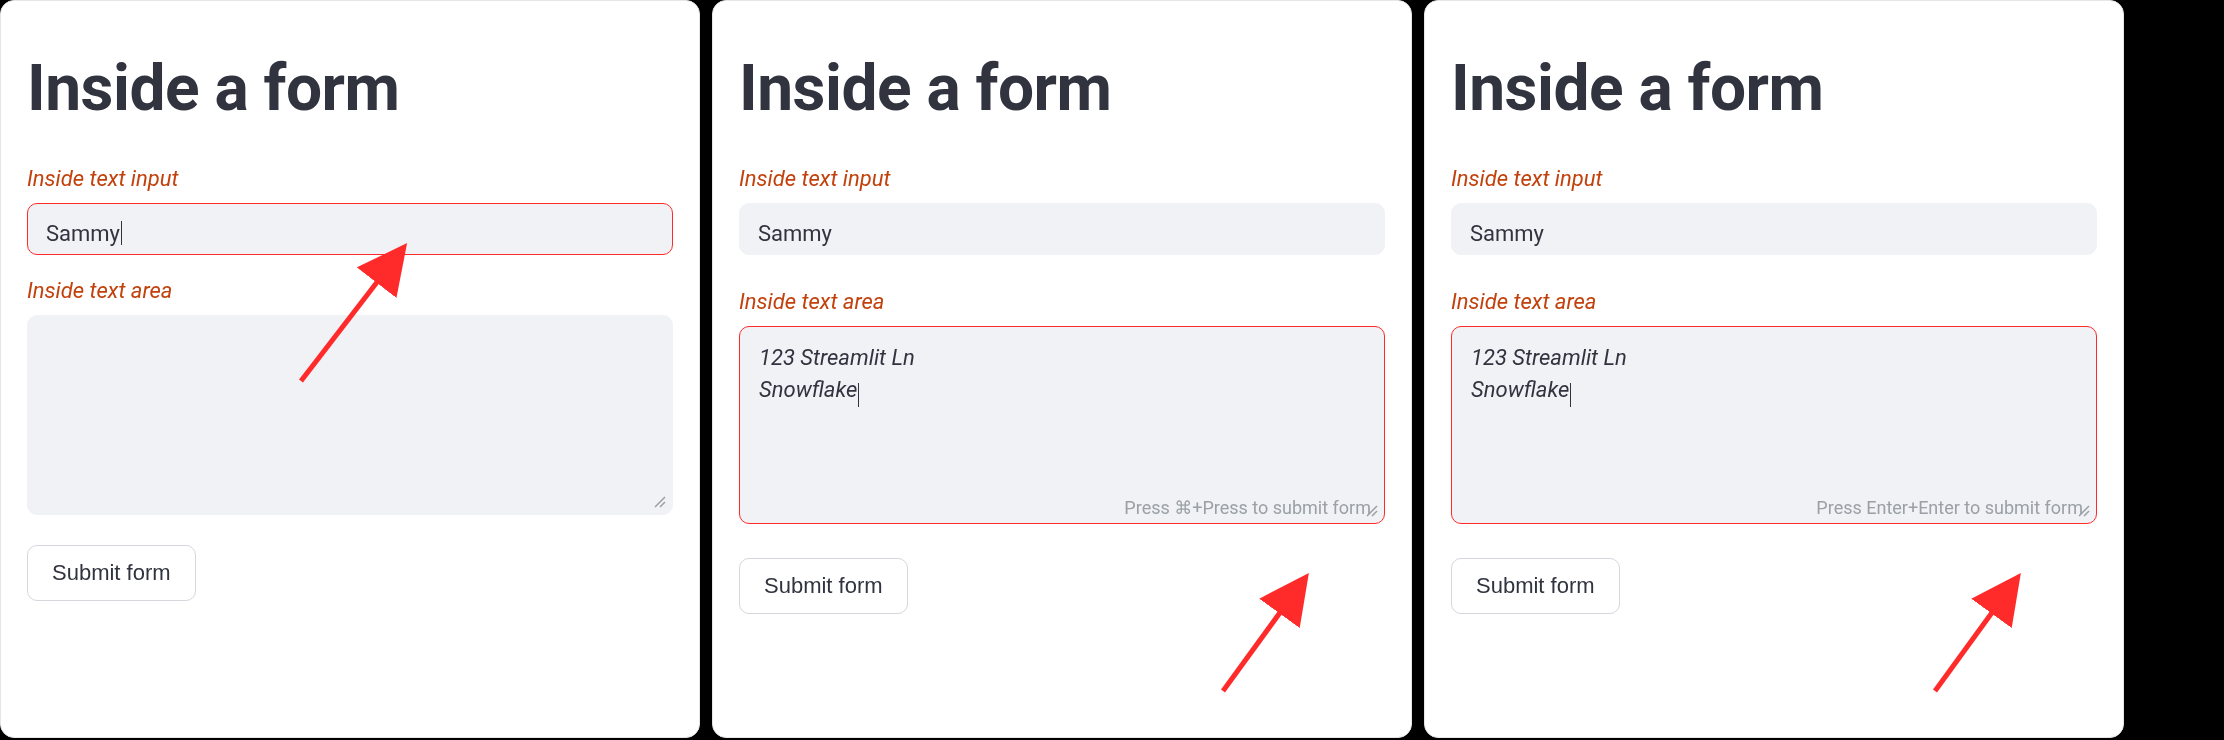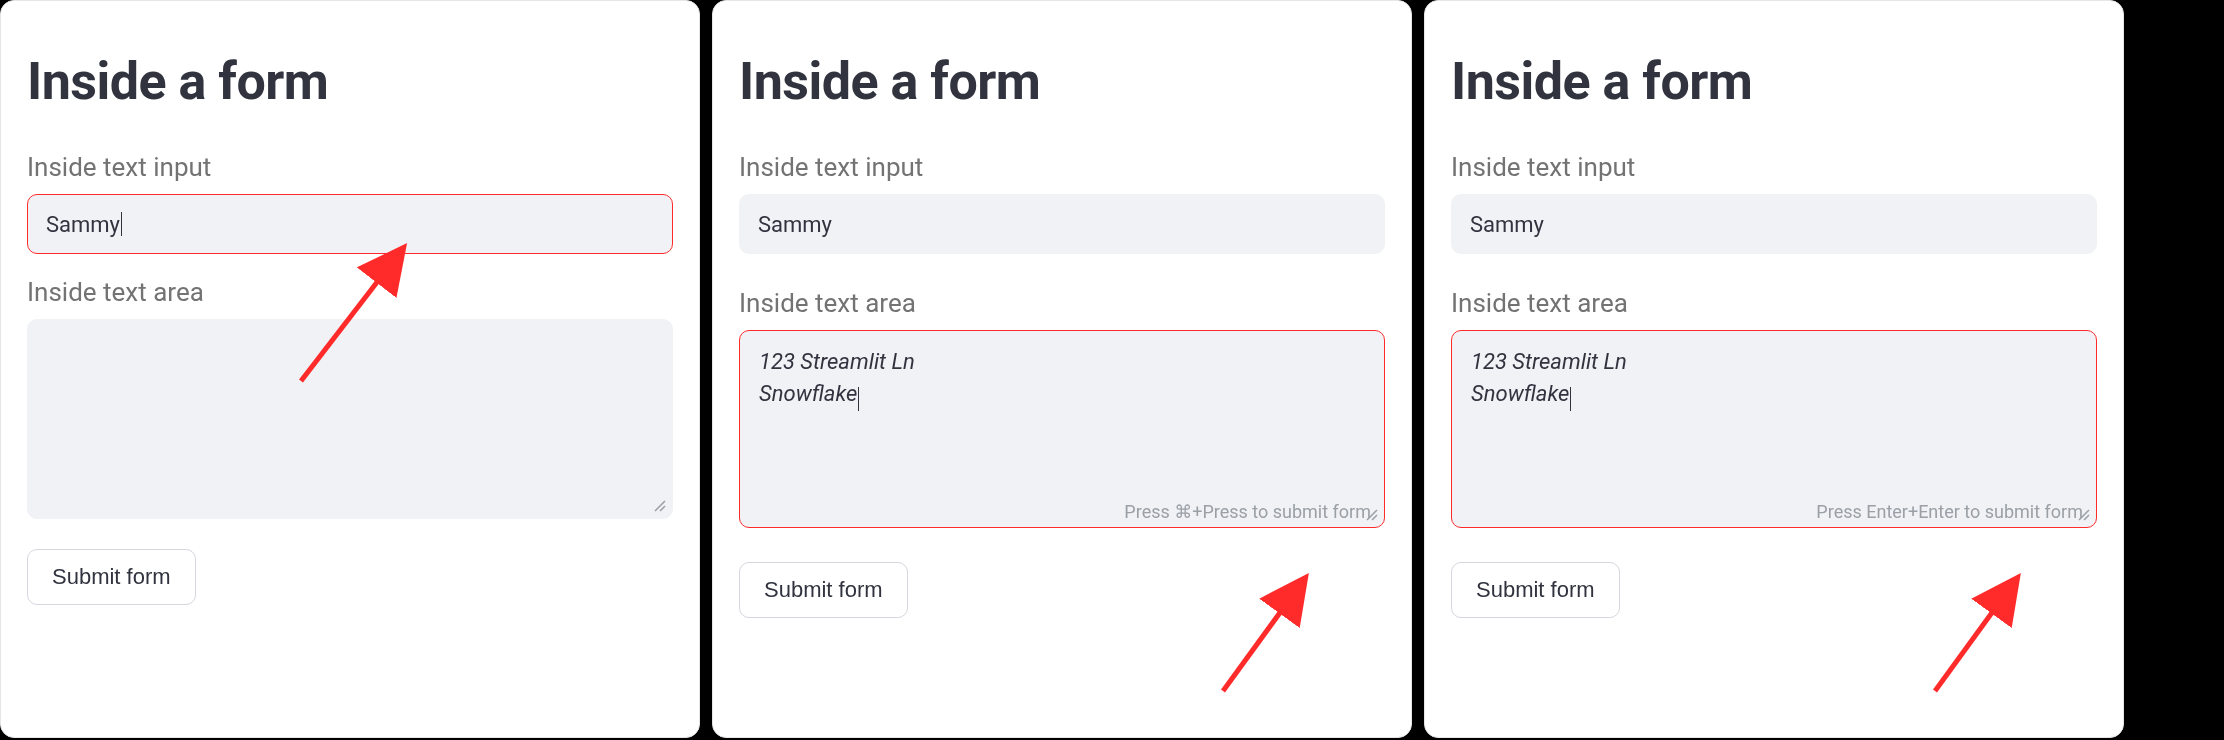--- a/index.html
+++ b/index.html
@@ -8,44 +8,45 @@
   .card {
     background:#fff;
     border:1px solid #e6e6e6;
     border-radius:14px;
     width:700px;
     height:738px;
     padding:26px 26px 26px 26px;
     position:relative;
   }
   .card h1 {
-    font-size:52px;
+    font-size:64px;
     font-weight:700;
     color:#31333f;
     margin:24px 0 40px 0;
     letter-spacing:-0.5px;
   }
   .label {
-    font-size:26px;
-    color:#737373;
+    font-size:22px;
+    color:#c2410c;
     margin-bottom:12px;
+    font-style:italic;
   }
   .field-wrap { position:relative; margin-bottom:34px; }
   .text-input, .text-area {
     width:100%;
     background:#f0f2f6;
     border:1px solid #f0f2f6;
     border-radius:10px;
     font-size:22px;
     color:#31333f;
     font-family:inherit;
     padding:16px 18px;
     outline:none;
   }
-  .text-input { height:60px; line-height:28px; }
+  .text-input { height:52px; line-height:28px; }
   .text-area { height:198px; resize:none; line-height:32px; padding-top:14px; }
   .active-red { border:1.5px solid #ff2b2b !important; }
   .hint {
     position:absolute;
     right:14px;
     bottom:6px;
     font-size:18px;
     color:#9aa0a6;
     pointer-events:none;
   }

